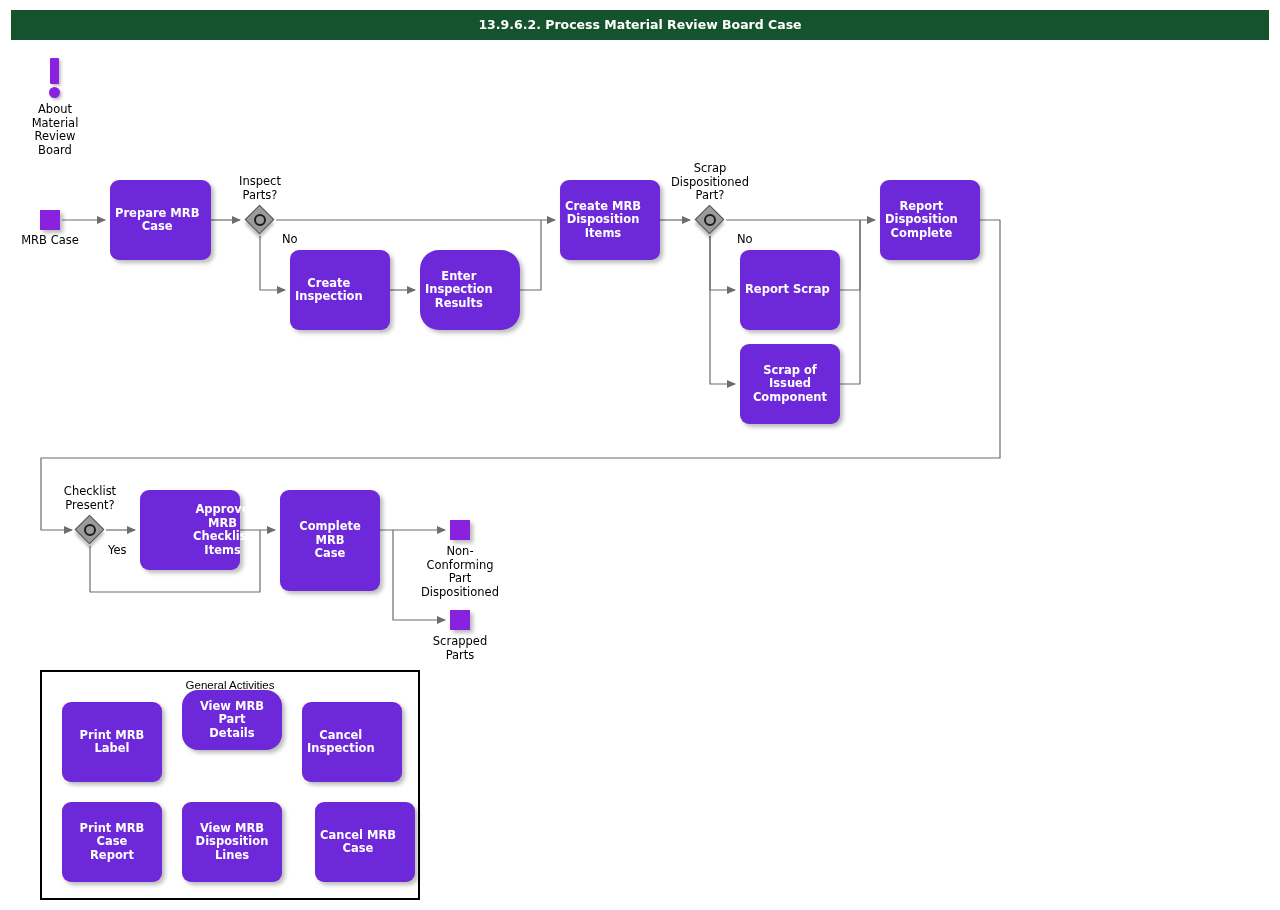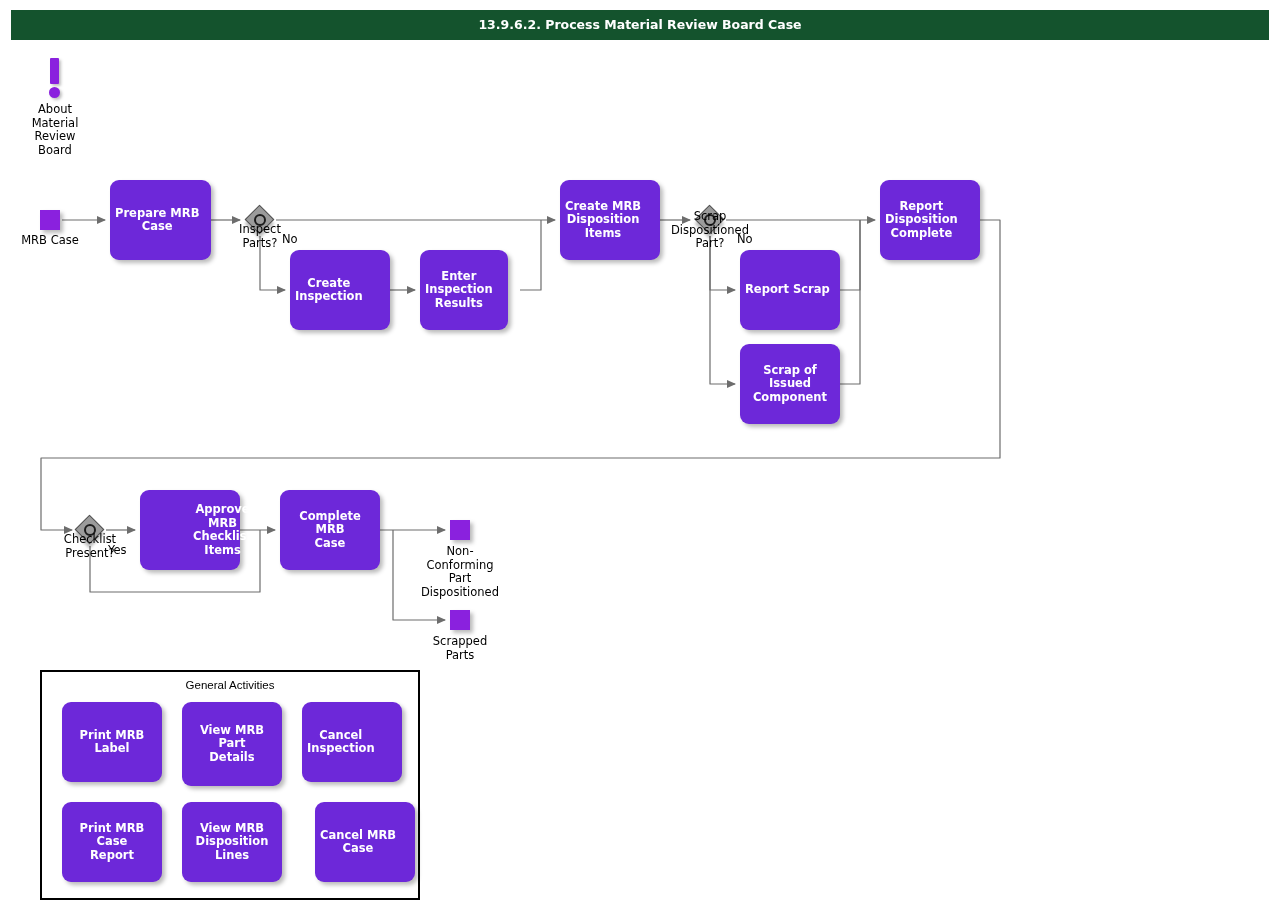--- a/index.html
+++ b/index.html
@@ -106,21 +106,20 @@
     box-sizing: border-box;
   }
   .gw-label {
     position: absolute;
     text-align: center;
     font-size: 11.5px;
     line-height: 13.5px;
     color: #000000;
     font-family: "DejaVu Sans", "Liberation Sans", sans-serif;
     white-space: pre-line;
-    margin-top: 48px;
   }
   .flow-label {
     position: absolute;
     font-size: 11.5px;
     color: #000000;
     font-family: "DejaVu Sans", "Liberation Sans", sans-serif;
     margin-top: 28px;
   }
   
   #annotation-icon {
@@ -251,21 +250,21 @@
   <div class="task" style="left:110px; top:180px; width:101px; height:80px;">
     <span class="task-label">Prepare MRB
 Case</span>
   </div>
 
   <div class="task" style="left:290px; top:250px; width:100px; height:80px;">
     <span class="task-label">Create
 Inspection</span>
   </div>
 
-  <div class="task" style="left:420px; top:250px; width:88px; height:80px;">
+  <div class="task" style="left:420px; top:250px; width:100px; height:80px;border-radius:19px;">
     <span class="task-label">Enter
 Inspection
 Results</span>
   </div>
 
   <div class="task" style="left:560px; top:180px; width:100px; height:80px;">
     <span class="task-label">Create MRB
 Disposition
 Items</span>
   </div>
@@ -283,21 +282,21 @@
     <span class="task-label">Report
 Disposition
 Complete</span>
   </div>
 
   <div class="task" style="left:140px; top:490px; width:100px; height:80px;padding-left:48px;">
     <span class="task-label">Approve MRB
 Checklist Items</span>
   </div>
 
-  <div class="task" style="left:280px; top:490px; width:100px; height:80px;">
+  <div class="task" style="left:280px; top:490px; width:100px; height:101px;">
     <span class="task-label">Complete MRB
 Case</span>
   </div>
 
   <div class="gateway" style="left:245px; top:205px;">
     <div class="gw-diamond"></div>
     <div class="gw-ring"></div>
   </div>
   <div class="gw-label" style="left:215px; top:175px; width:90px;">Inspect
 Parts?</div>
@@ -329,21 +328,21 @@
   <div class="event" style="left:450px; top:610px;"></div>
   <div class="event-label" style="left:410px; top:635px; width:100px;">Scrapped
 Parts</div>
 
   <div id="general-activities">
     <div class="group-title">General Activities</div>
 
     <div class="task" style="left:20px; top:30px; width:100px; height:80px;">
       <span class="task-label">Print MRB Label</span>
     </div>
-    <div class="task" style="left:140px; top:30px; width:100px; height:84px;">
+    <div class="task" style="left:140px; top:18px; width:100px; height:60px;border-radius:16px;">
       <span class="task-label">View MRB Part
 Details</span>
     </div>
     <div class="task" style="left:260px; top:30px; width:100px; height:80px;">
       <span class="task-label">Cancel
 Inspection</span>
     </div>
 
     <div class="task" style="left:20px; top:130px; width:100px; height:80px;">
       <span class="task-label">Print MRB Case

